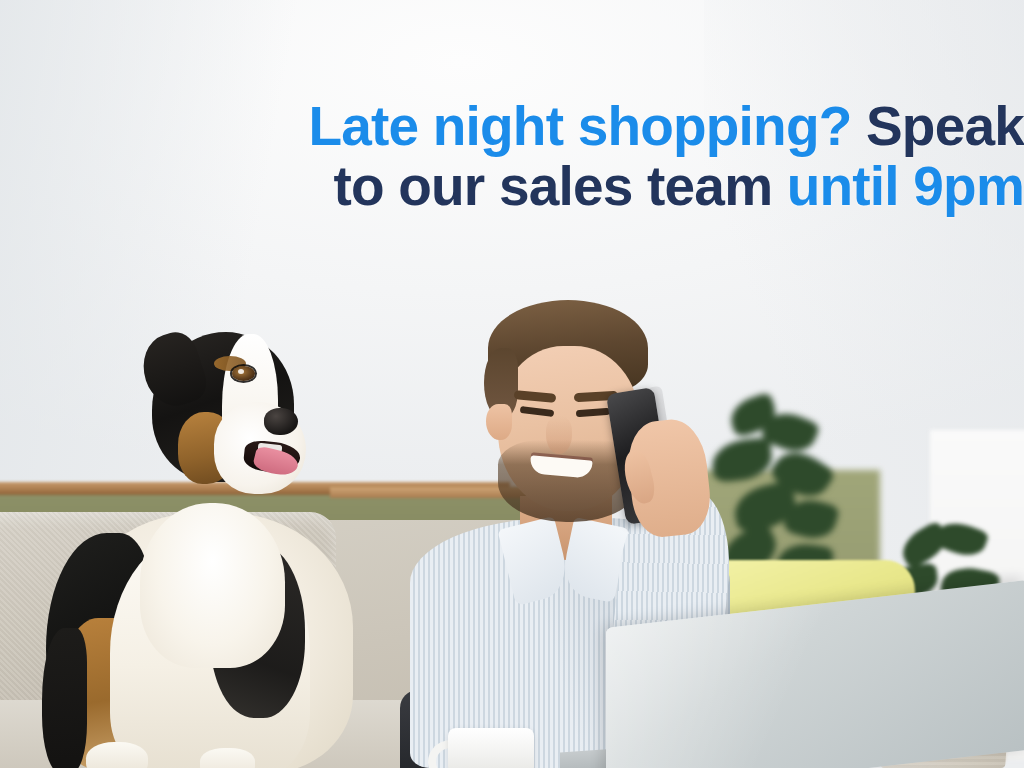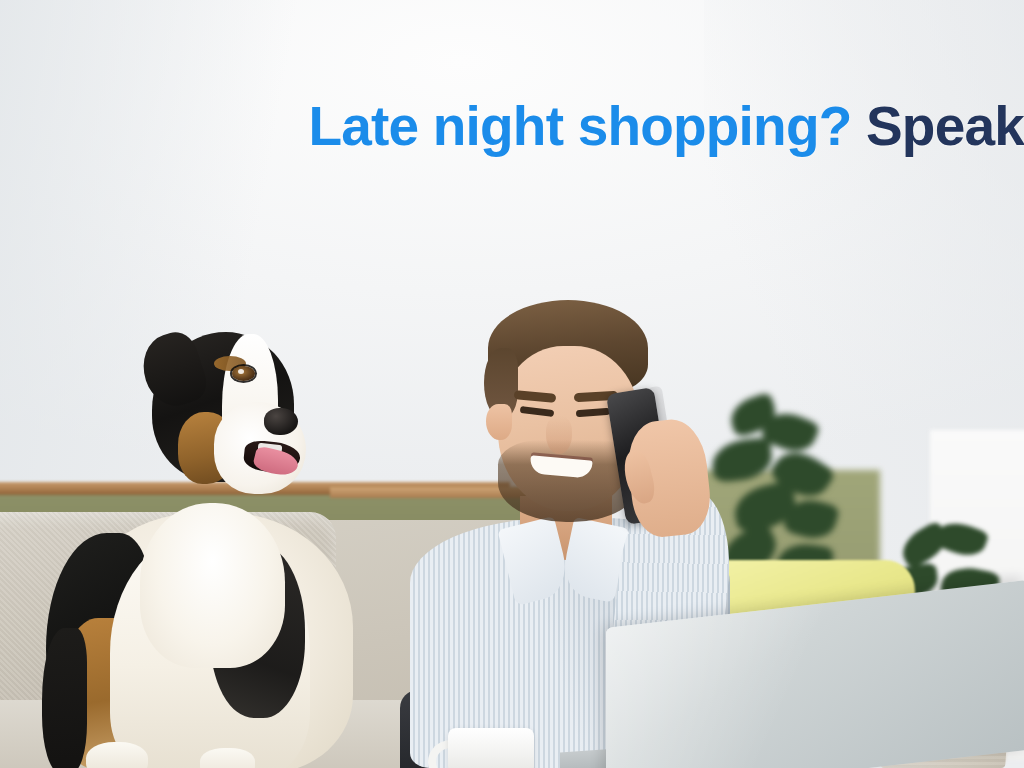--- a/index.html
+++ b/index.html
@@ -606,15 +606,18 @@
     <div class="laptop-sheen"></div>
   </div>
 
   <div class="mug-handle"></div>
   <div class="mug"></div>
 
   <div class="headline">
     <span class="line line-1">
       <span class="hl-blue">Late night shopping?</span><span class="hl-navy"> Speak</span>
     </span>
+    <span class="line line-2">
+      <span class="hl-navy">to our sales team </span><span class="hl-blue">until 9pm</span>
+    </span>
   </div>
 
 </div>
 
 </body></html>

